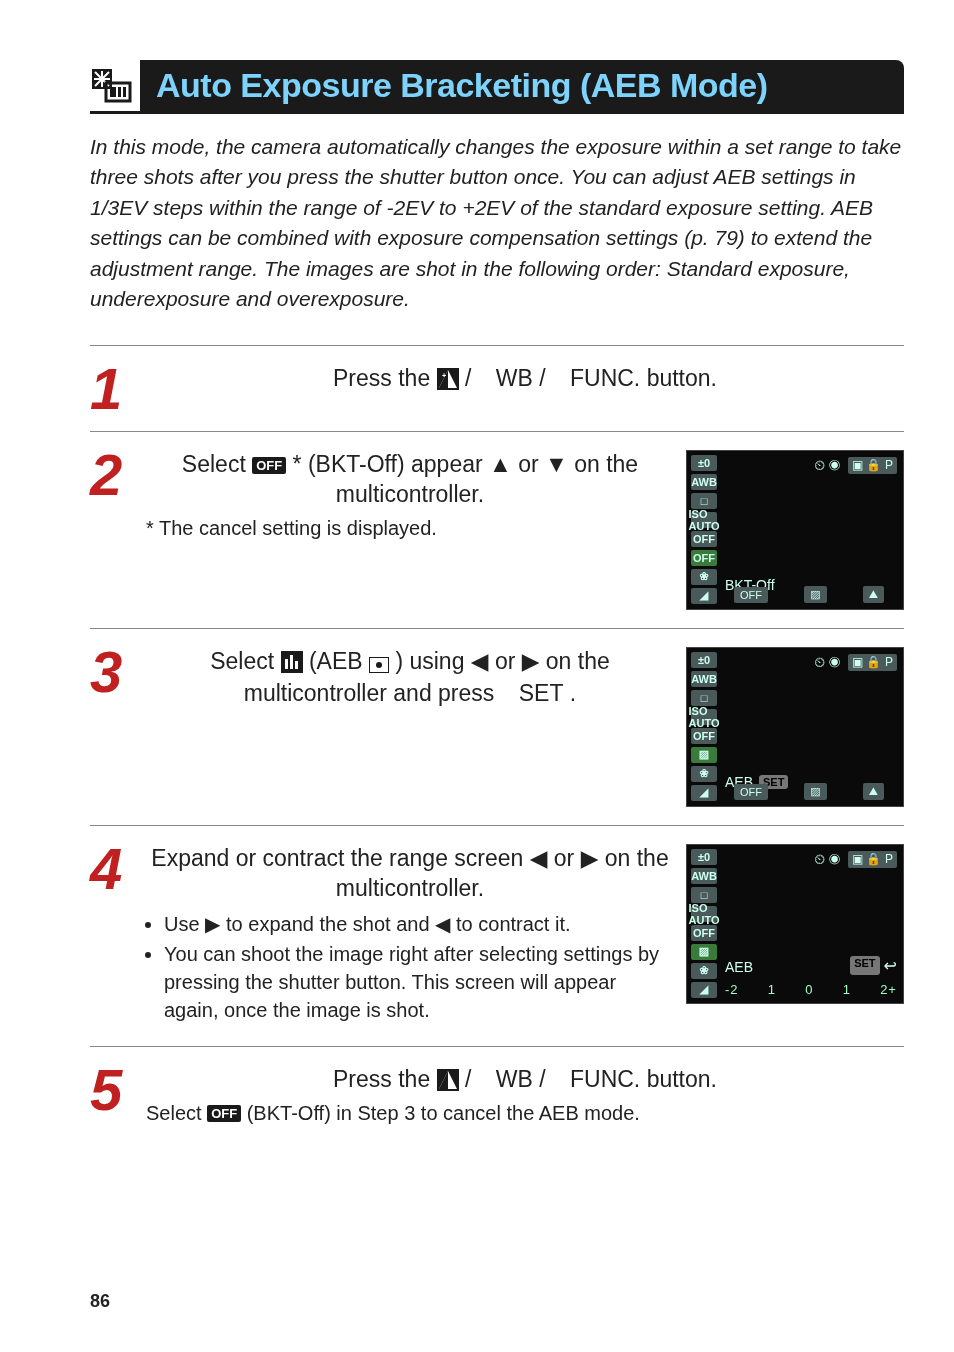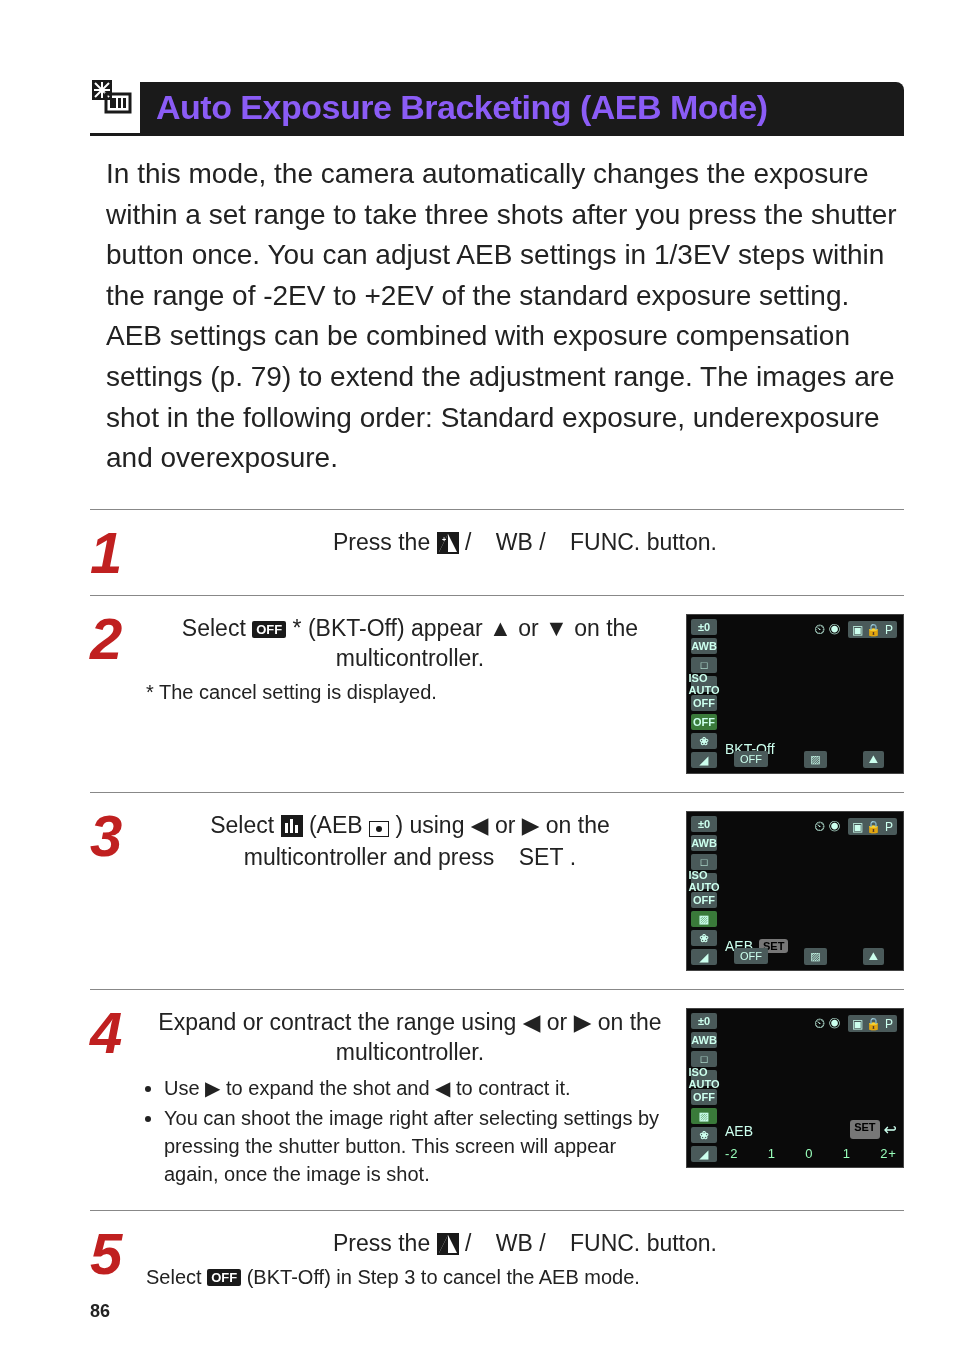--- a/index.html
+++ b/index.html
@@ -19,34 +19,34 @@
     border-bottom: 3px solid #1a1a1a;
     margin-bottom: 18px;
   }
   .title-icon {
     width: 44px; height: 38px;
     display: flex; align-items: center; justify-content: center;
     margin-right: 6px;
   }
   .title-box {
     background: #1a1a1a;
-    color: #8b5cf6;
+    color: #7dd3fc;
     font-weight: 900;
     font-size: 34px;
     padding: 6px 14px 6px 16px;
     border-radius: 0 8px 0 0;
     flex: 1;
     letter-spacing: -0.5px;
-    margin-top: 22px;
   }
   .intro {
-    font-size: 28px;
+    font-size: 21px;
     line-height: 1.45;
-    margin: 0 0 30px 16px;
+    margin: 0 0 30px 0;
     font-weight: 300;
+    font-style: italic;
   }
   .step {
     display: flex;
     padding: 18px 0 18px 0;
     border-top: 1px solid #888;
     gap: 12px;
   }
   .step:first-of-type { border-top: 1px solid #888; }
   .num {
     font-family: "Arial Black", Arial, sans-serif;
@@ -125,21 +125,21 @@
     position:absolute; bottom:16px; left:38px; color:#cfe; font-size:14px;
     display:flex; align-items:center; gap:6px;
   }
   .lcd-set { background:#777; color:#000; font-size:11px; padding:1px 4px; border-radius:3px; font-weight:700;}
   .lcd-scale {
     position:absolute; bottom:6px; left:38px; right:6px;
     color:#9fb; font-size:13px; letter-spacing:1px;
     display:flex; justify-content:space-between;
   }
   .pagenum {
-    position:absolute; bottom:30px; left:90px; font-weight:700; font-size:18px;
+    position:absolute; bottom:40px; left:90px; font-weight:700; font-size:18px;
   }
 </style>
 </head>
 <body>
 
 <div class="title-row">
   <span class="title-icon">
     <svg width="40" height="34" viewBox="0 0 40 34">
       <rect x="0" y="0" width="20" height="20" fill="#1a1a1a"></rect>
       <path d="M3 3 L17 17 M3 17 L17 3 M10 2 L10 18 M2 10 L18 10" stroke="#fff" stroke-width="2"></path>
@@ -264,21 +264,21 @@
         <div class="chip2">▨</div>
         <div class="chip2">⛰</div>
       </div>
   </div>
 </div>
 
 <div class="step">
   <div class="num">4</div>
   <div class="step-body">
     <p class="step-head">
-      <span>Expand or contract the range using </span>
+      <span>Expand or contract the range screen </span>
       <span>◀ or ▶</span>
       <span> on the multicontroller.</span>
     </p>
     <ul class="step-sub">
       <li>Use ▶ to expand the shot and ◀ to contract it.</li>
       <li>You can shoot the image right after selecting settings by pressing the shutter button.  This screen will appear again, once the image is shot.</li>
     </ul>
   </div>
   <div class="lcd">
     <div class="lcd-col" id="lcdcol-2">

